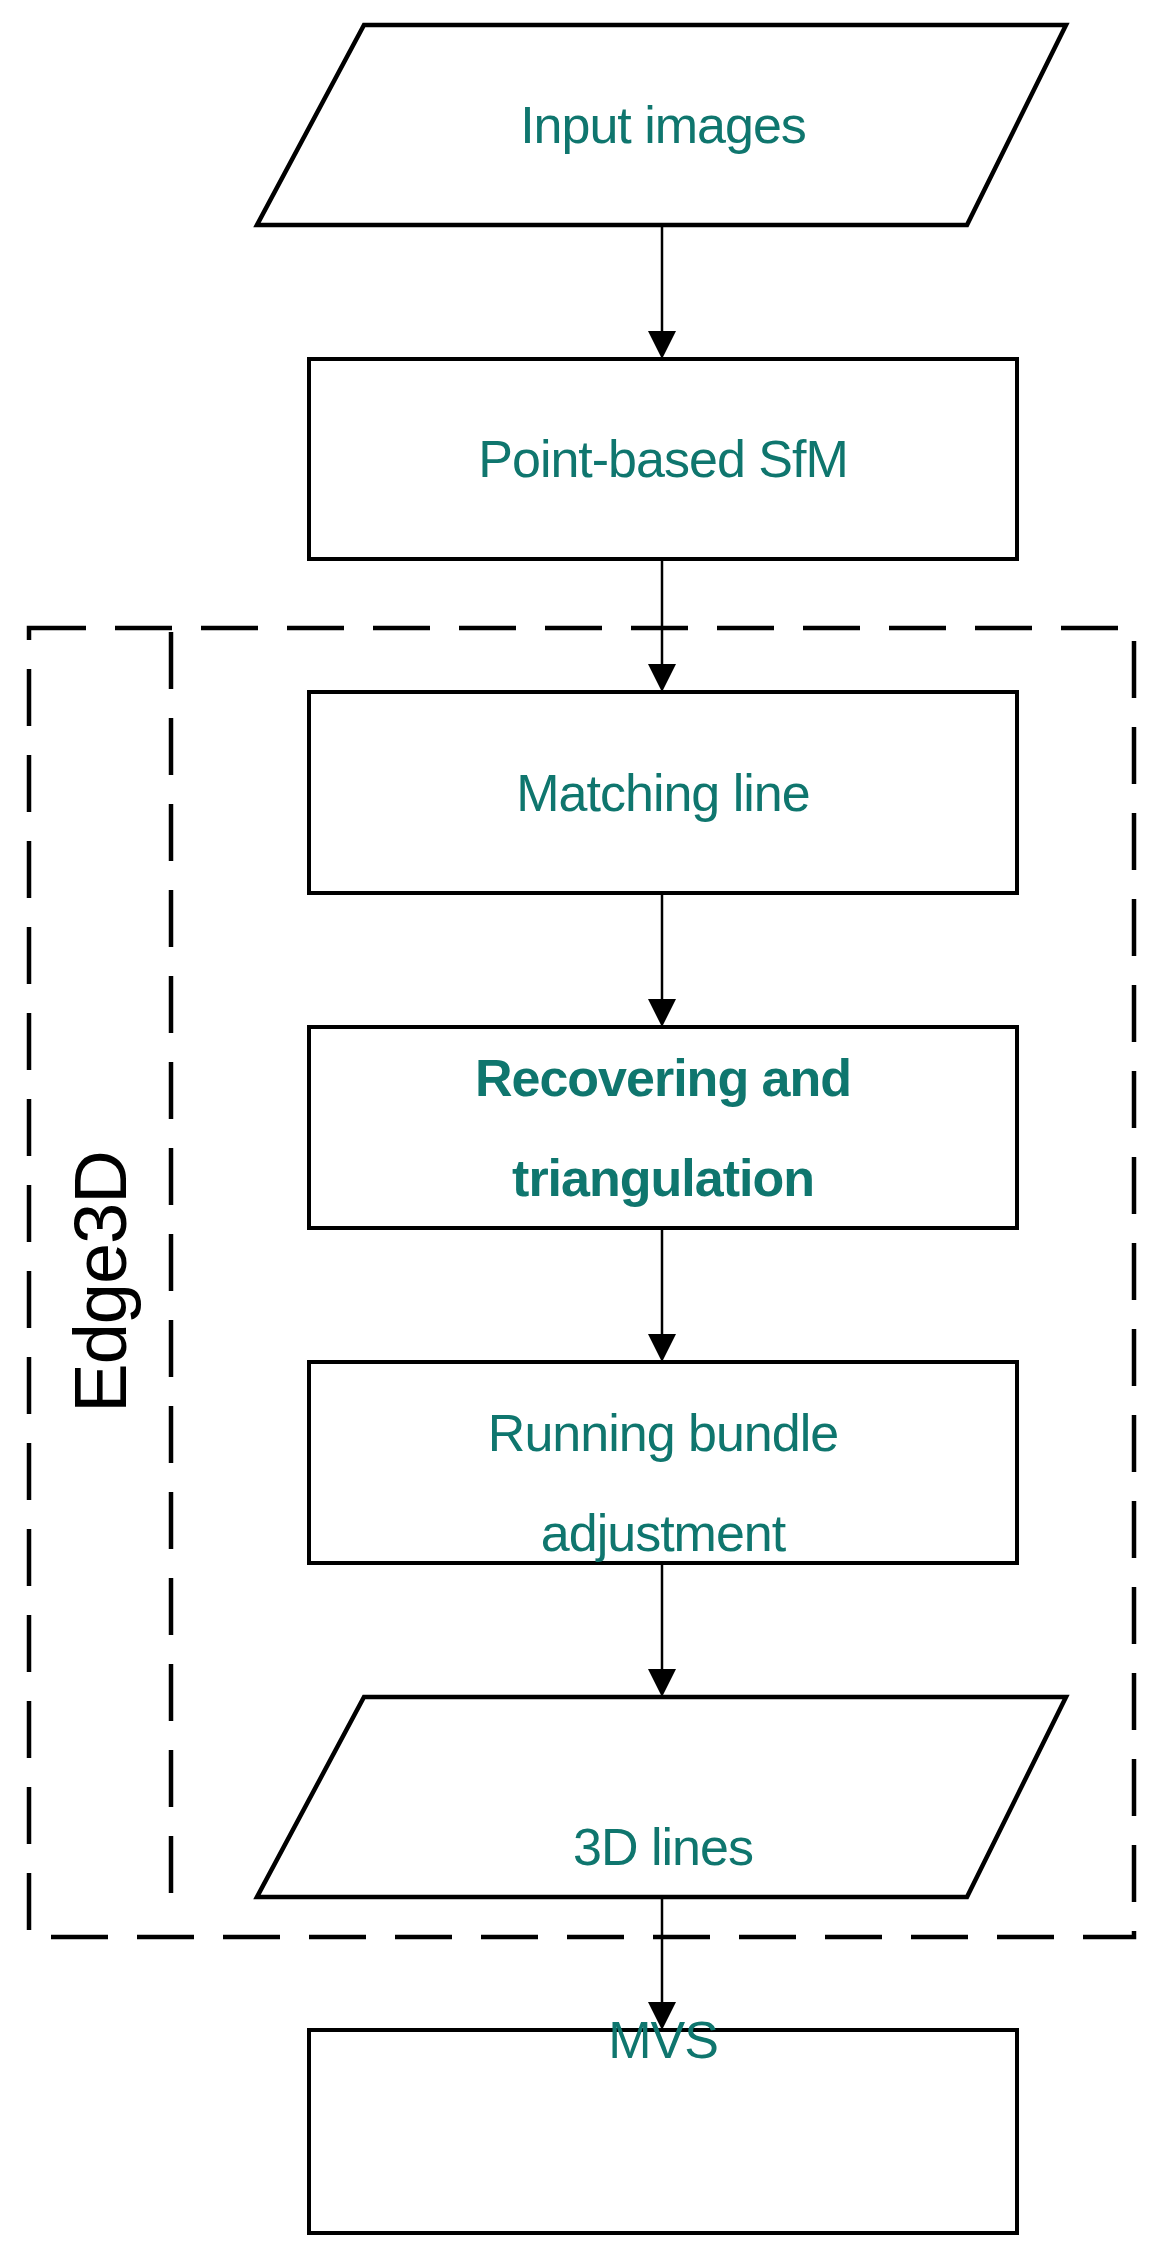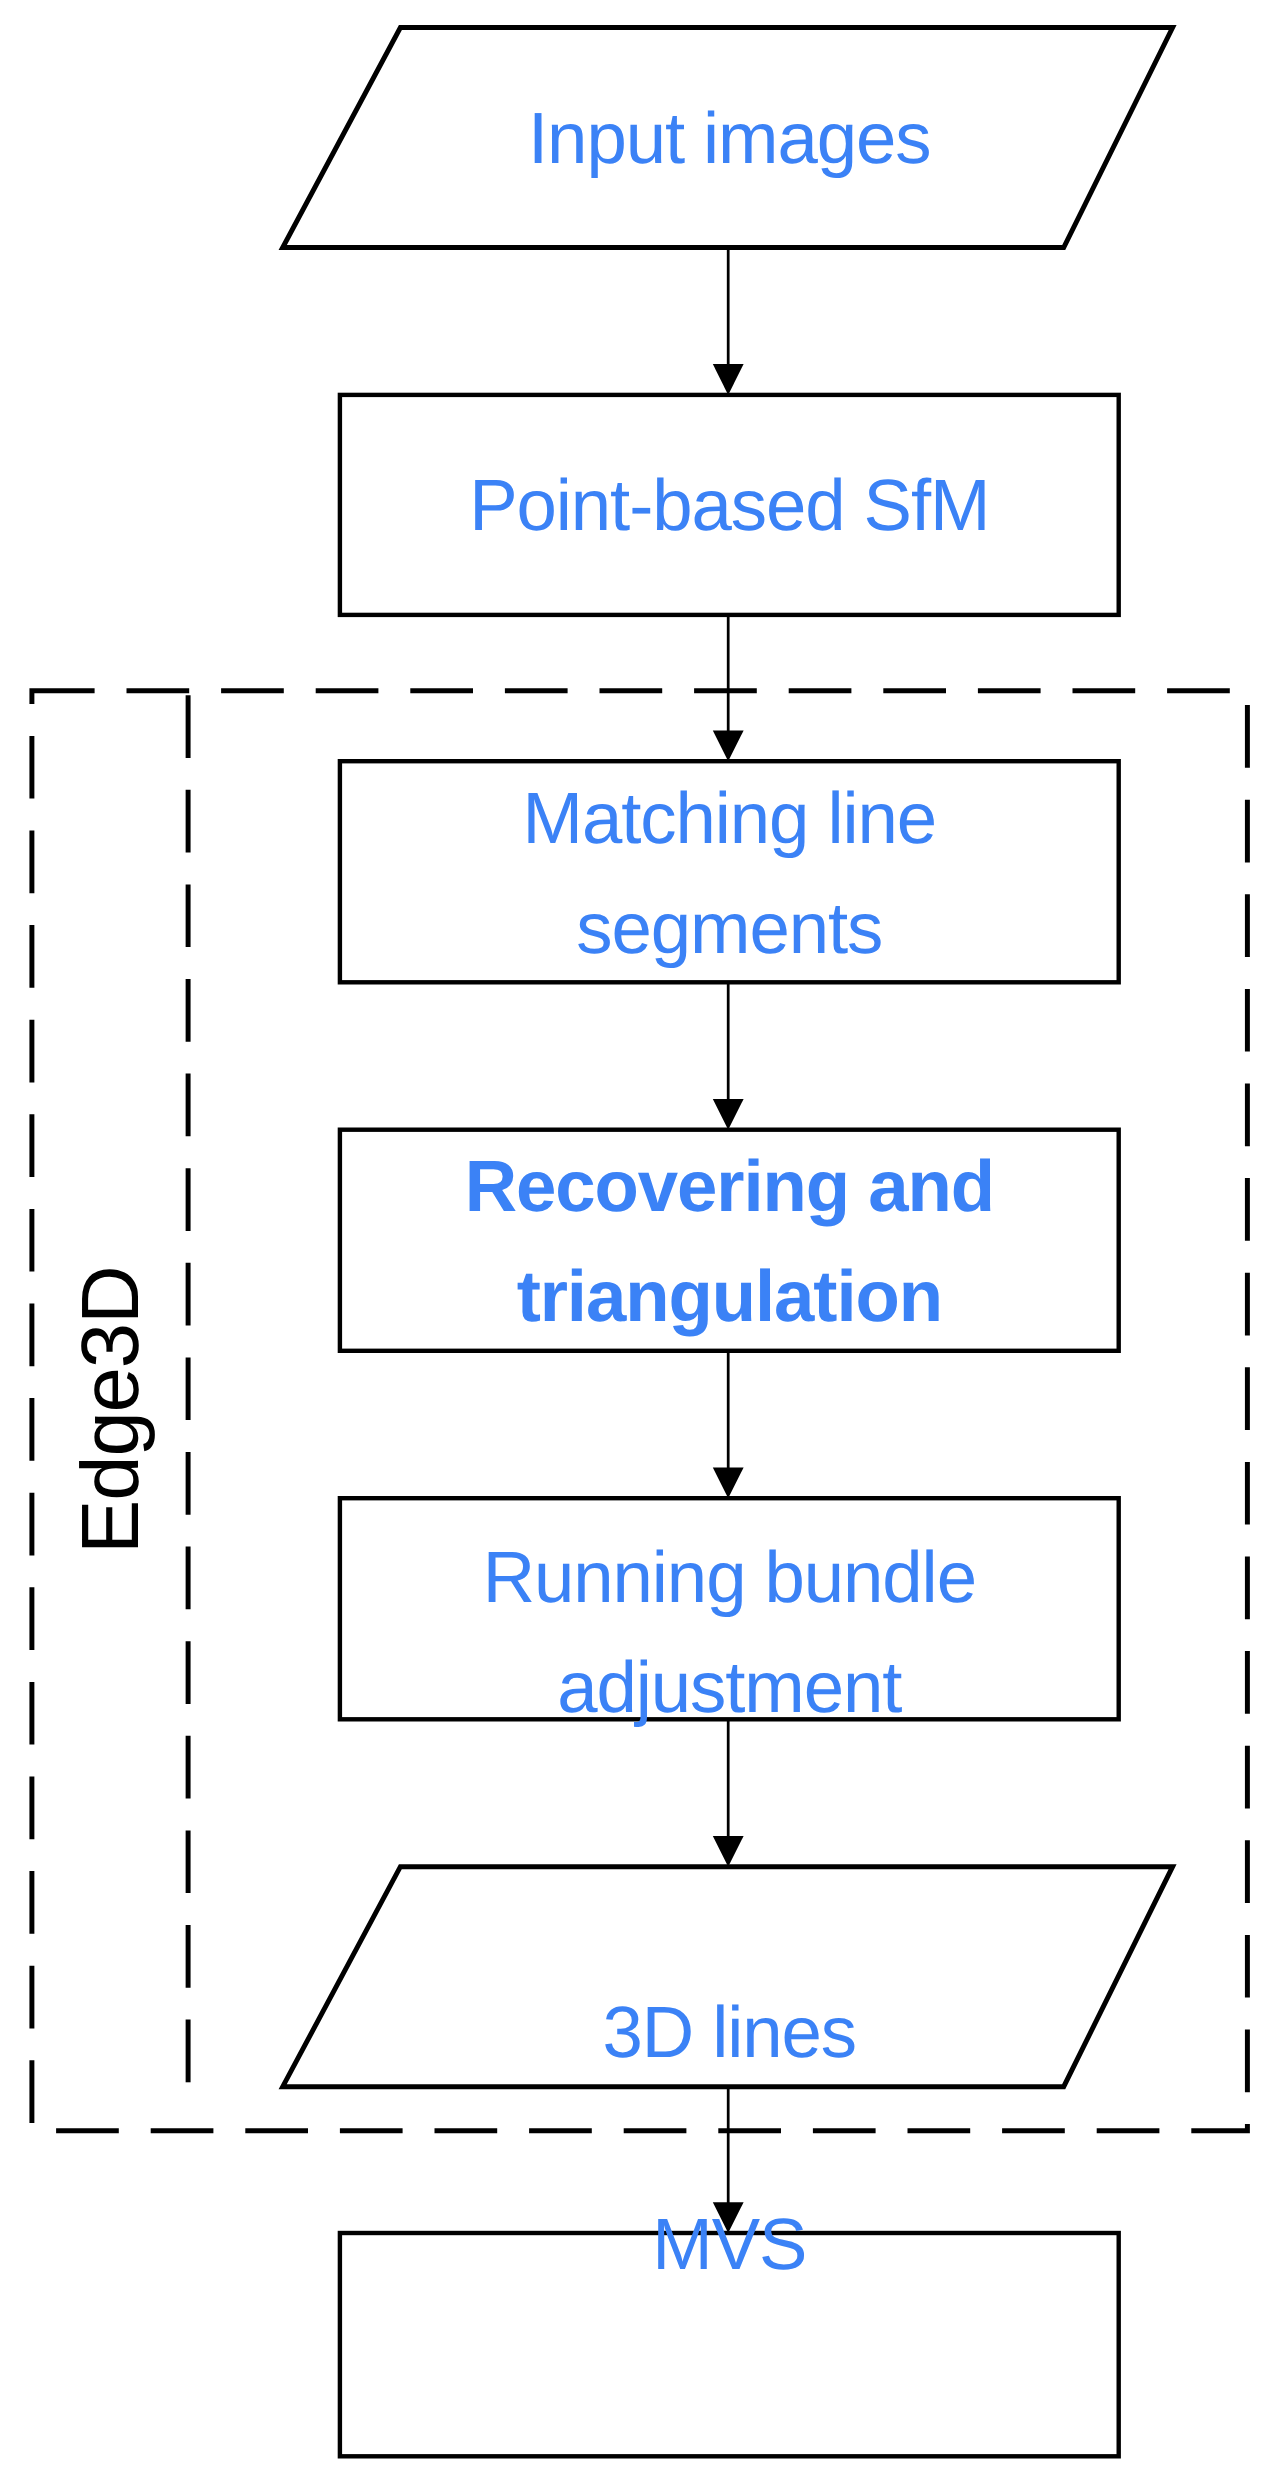--- a/index.html
+++ b/index.html
@@ -24,24 +24,24 @@
     left: 0;
     top: 0;
   }
   .node-label {
     position: absolute;
     display: flex;
     flex-direction: column;
     align-items: center;
     justify-content: center;
     text-align: center;
-    font-size: 66px;
+    font-size: 52px;
     line-height: 100px;
     letter-spacing: -1px;
-    color: #3b82f6;
+    color: #0f766e;
     white-space: nowrap;
     pointer-events: none;
   }
   .node-label span { display: block; }
   .group-label {
     position: absolute;
     left: 100px;
     top: 1282px;
     transform: translate(-50%, -50%) rotate(-90deg);
     font-size: 74px;
@@ -109,21 +109,20 @@
   <div class="node-label" style="left:309px; top:25px; width:708px; height:200px;">
     <span>Input images</span>
   </div>
 
   <div class="node-label" style="left:309px; top:359px; width:708px; height:200px;">
     <span>Point-based SfM</span>
   </div>
 
   <div class="node-label" style="left:309px; top:692px; width:708px; height:201px;text-align:center;">
     <span>Matching line</span>
-    <span>segments</span>
   </div>
 
   <div class="node-label" style="left:309px; top:1027px; width:708px; height:201px;font-weight:bold;">
     <span>Recovering and</span>
     <span>triangulation</span>
   </div>
 
   <div class="node-label" style="left:309px; top:1382px; width:708px; height:201px;">
     <span>Running bundle</span>
     <span>adjustment</span>

